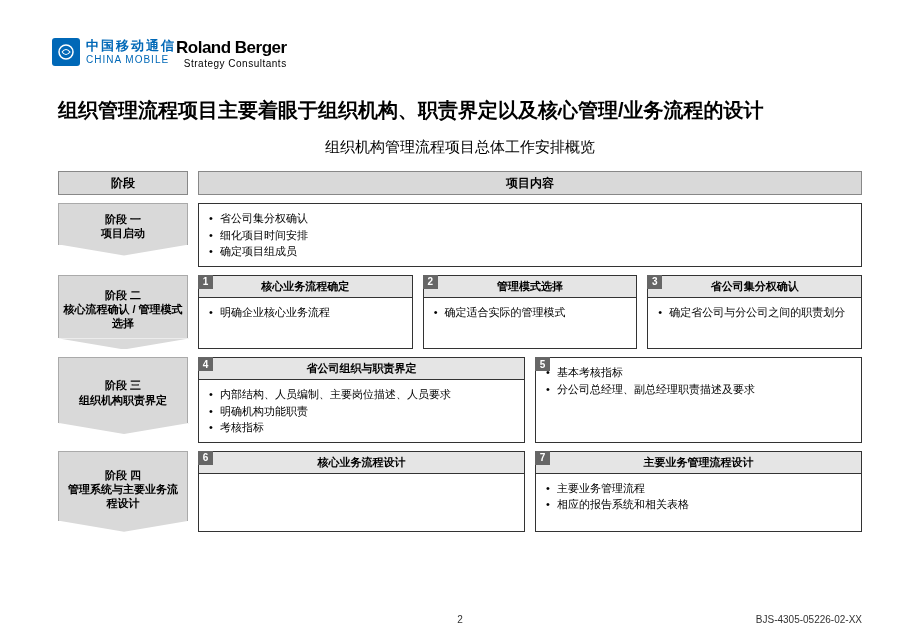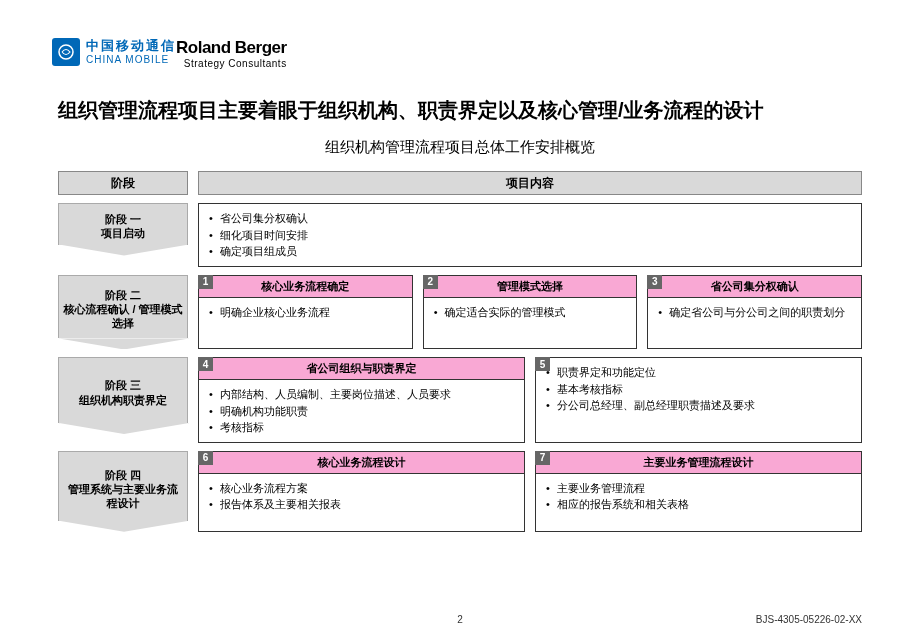--- a/index.html
+++ b/index.html
@@ -35,21 +35,21 @@
     
     .section-header { background: #d9d9d9; border: 1px solid #888; text-align: center; font-size: 12px; font-weight: bold; padding: 4px 0; flex: 1; }
     
     .plain-box { border: 1px solid #333; flex: 1; padding: 6px 10px; }
     .plain-box ul { list-style: none; }
     .plain-box li { font-size: 11px; line-height: 1.5; color: #000; }
     .plain-box li::before { content: "• "; margin-right: 4px;}
     
     .titled-box { border: 1px solid #333; flex: 1; position: relative; display: flex; flex-direction: column; }
     .titled-box .num { position: absolute; top: -1px; left: -1px; background: #666; color: #fff; width: 15px; height: 14px; font-size: 10px; font-weight: bold; display: flex; align-items: center; justify-content: center; }
-    .titled-box .box-title { background: #f9a8d4; border-bottom: 1px solid #333; text-align: center; font-size: 11px; font-weight: bold; padding: 3px 0; }
+    .titled-box .box-title { background: #e5e5e5; border-bottom: 1px solid #333; text-align: center; font-size: 11px; font-weight: bold; padding: 3px 0; }
     .titled-box .box-body { padding: 6px 10px; flex:1;}
     .titled-box ul { list-style: none; }
     .titled-box li { font-size: 11px; line-height: 1.5; color: #000;}
     .titled-box li::before { content: "• "; margin-right: 4px;}
     
     .footer { position: absolute; bottom: 12px; left: 0; right: 0; display: flex; justify-content: space-between; padding: 0 58px; font-size: 10px; color: #333;}
     .page-num { position: absolute; left: 50%; transform: translateX(-50%); }
   </style>
 </head>
 <body>
@@ -153,44 +153,37 @@
           <li>内部结构、人员编制、主要岗位描述、人员要求</li>
           <li>明确机构功能职责</li>
           <li>考核指标</li>
         </ul>
           </div>
       </div>
       <div class="titled-box">
         <div class="num">5</div>
         <div class="box-body">
             <ul>
-          <li>职责界定和功能定位</li>
           <li>基本考核指标</li>
           <li>分公司总经理、副总经理职责描述及要求</li>
         </ul>
           </div>
       </div>
     </div>
   </div>
 
   <div class="row">
     <div class="phase-col">
         <div class="phase-box phase-with-arrow" style="padding-top:16px;padding-bottom:10px;"><span style="white-space:pre-line">阶段 四
 管理系统与主要业务流程设计</span></div>
       </div>
     <div class="content-col">
       <div class="titled-box">
         <div class="num">6</div>
         <div class="box-title">核心业务流程设计</div>
-        <div class="box-body">
-            <ul>
-          <li>核心业务流程方案</li>
-          <li>报告体系及主要相关报表</li>
-        </ul>
-          </div>
       </div>
       <div class="titled-box">
         <div class="num">7</div>
         <div class="box-title">主要业务管理流程设计</div>
         <div class="box-body">
             <ul>
           <li>主要业务管理流程</li>
           <li>相应的报告系统和相关表格</li>
         </ul>
           </div>

